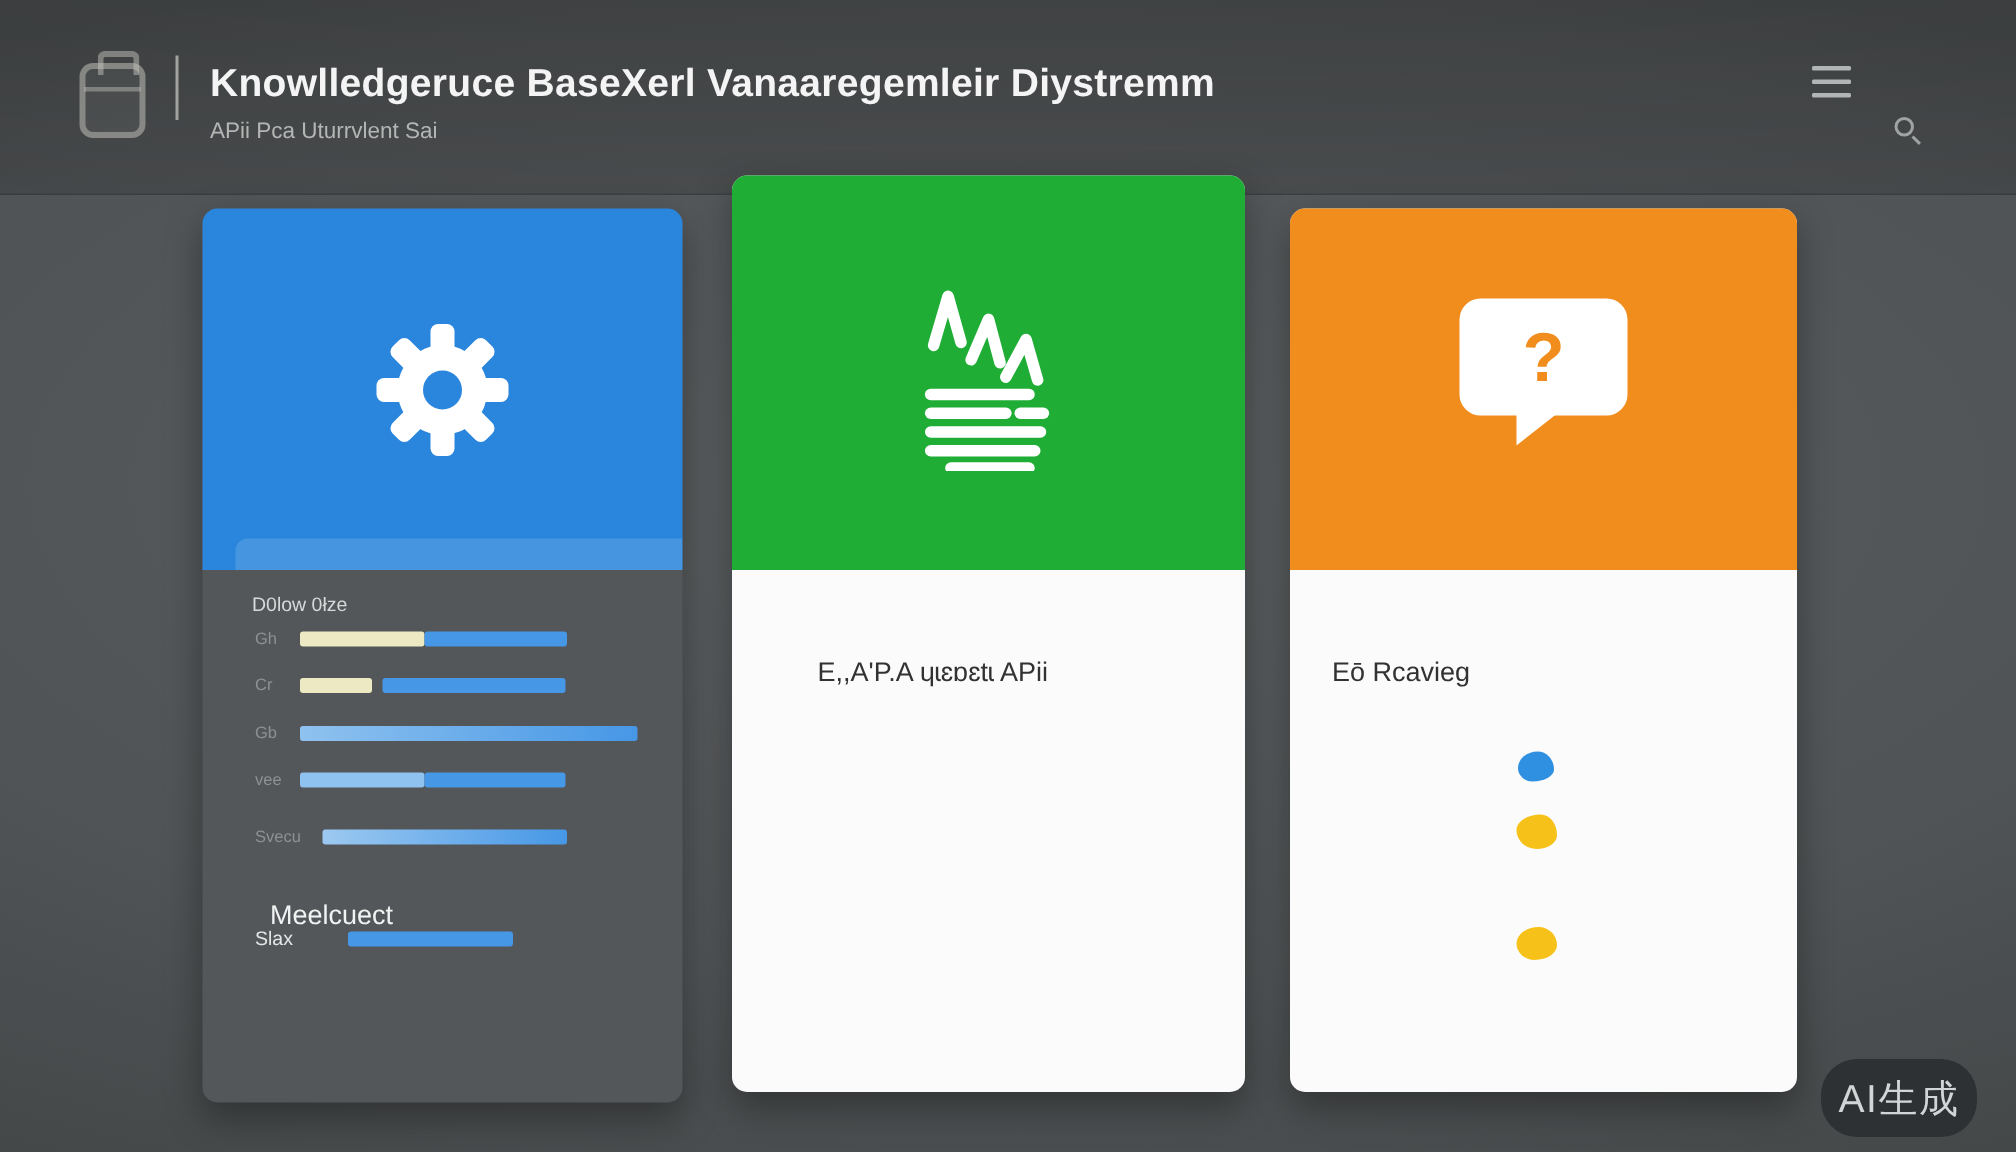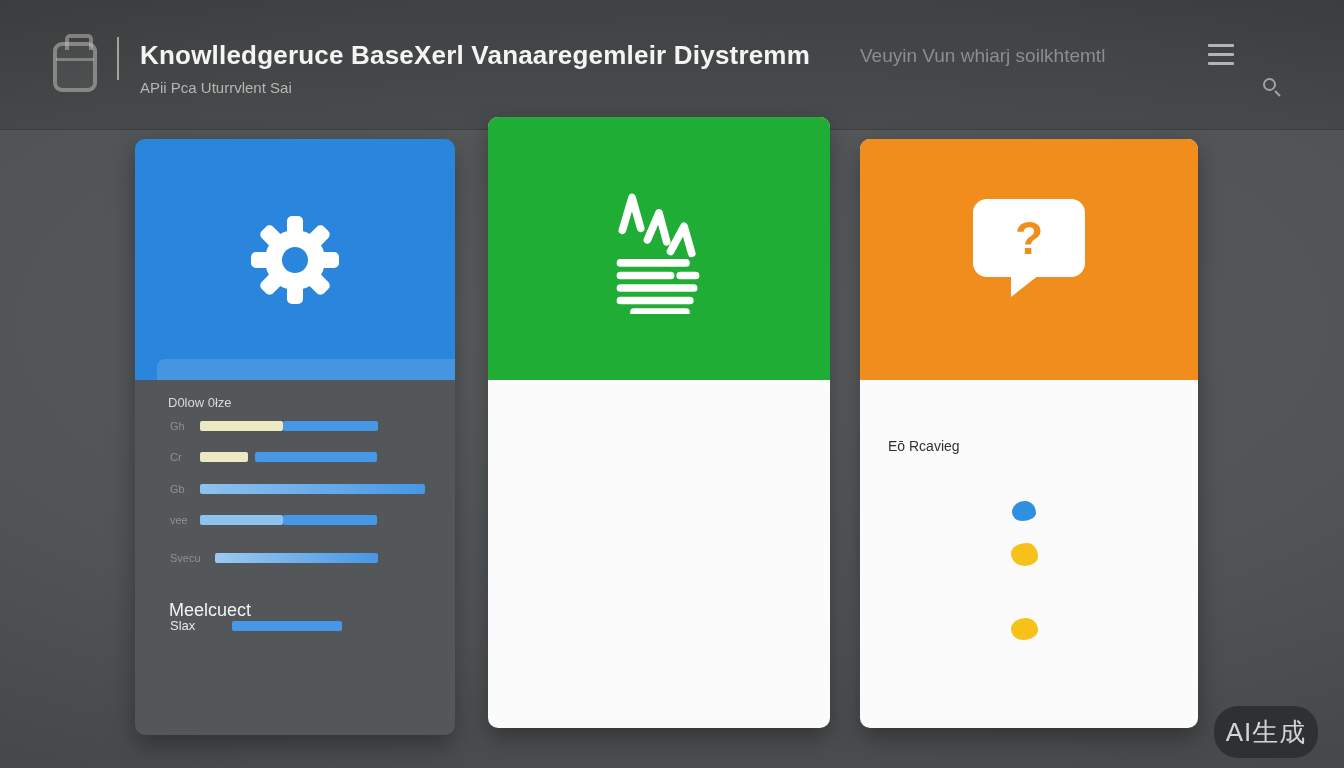--- a/index.html
+++ b/index.html
@@ -62,40 +62,40 @@
   .card-settings { left:135px; top:139px; width:320px; height:596px; background:#54575a; }
   .c1-head { height:241px; background:#2a86dc; }
   .c1-strip { position:absolute; left:22px; bottom:0; width:298px; height:21px;
     background:rgba(255,255,255,0.13); border-radius:8px 0 0 0; }
   .c1-body { position:relative; height:355px; }
   .stats-title { position:absolute; left:33px; top:15px; font-size:13px; color:#d7d9d9; }
   .stat-row { position:absolute; left:0; width:320px; height:12px;text-decoration:underline; }
   .stat-label { position:absolute; left:35px; top:0; font-size:11px; color:#8e9193; }
   .stat-label.strong { font-size:13px; color:#e5e7e7; top:-2px; }
   .stat-seg { position:absolute; top:1px; height:10px; border-radius:2px; }
-  .footer-label { position:absolute; left:34px; top:220px; font-size:18px; color:#f1f2f2; }
+  .footer-label { position:absolute; left:45px; top:220px; font-size:18px; color:#f1f2f2; }
   .c1-panel { position:absolute; left:0; top:255px; width:320px; height:100px;
     background:#494c4d; border-radius:0 0 10px 10px; }
   .panel-hint { position:absolute; left:33px; top:18px; font-size:12px; color:#84878a; }
   .panel-value { position:absolute; left:33px; top:48px; font-size:14px; color:#e4e6e6; }
   .panel-line { position:absolute; left:83px; top:57px; width:130px; height:3px;
     background:#d7b920; border-radius:2px; }
   .panel-note { position:absolute; left:284px; top:62px; font-size:11px; color:#b7b9ba; }
 
   
   .card-api { left:488px; top:117px; width:342px; height:611px; background:#fbfbfb; }
   .c2-head { height:263px; background:#1fad36; }
   .c2-body { position:relative; height:348px; }
   .api-title { position:absolute; left:57px; top:58px; font-size:18px; color:#323232; }
 
   
   .card-help { left:860px; top:139px; width:338px; height:589px; background:#fbfbfb; }
   .c3-head { height:241px; background:#f08d1d; }
   .c3-body { position:relative; height:348px; }
-  .help-title { position:absolute; left:28px; top:58px; font-size:14px; color:#323232; }
+  .help-title { position:absolute; left:28px; top:58px; font-size:18px; color:#323232; }
   .bubble {
     position:relative; width:112px; height:78px; background:#fff; border-radius:14px;
     display:flex; align-items:center; justify-content:center; margin-bottom:26px;
   }
   .bubble::after {
     content:""; position:absolute; left:38px; bottom:-20px; width:0; height:0;
     border-top:22px solid #fff; border-right:28px solid transparent;
   }
   .bubble .qmark { font-size:46px; font-weight:bold; color:#f08d1d; line-height:1; }
   .blob { position:absolute; }
@@ -115,21 +115,20 @@
   }
 </style>
 </head>
 <body>
 
 <div class="header">
   <div class="logo"></div>
   <div class="header-divider"></div>
   <div class="app-title">Knowlledgeruce BaseXerl Vanaaregemleir Diystremm</div>
   <div class="app-subtitle">APii Pca Uturrvlent Sai</div>
-  <div class="user-text">Veuyin Vun whiarj soilkhtemtl</div>
   <div class="hamburger">
     <span></span>
       <span></span>
       <span></span>
   </div>
   <div class="search">
     <span class="lens"></span>
       <span class="stem"></span>
   </div>
 </div>
@@ -200,20 +199,23 @@
         <path d="M64 70 L78 44 L86 72"></path>
         <path d="M12 82 L80 82"></path>
         <path d="M12 95 L64 95"></path>
         <path d="M74 95 L90 95"></path>
         <path d="M12 108 L88 108"></path>
         <path d="M12 121 L84 121"></path>
         <path d="M26 133 L80 133"></path>
       </svg>
     </div>
   </div>
+  <div class="c2-body">
+    <div class="api-title">E,,A'P.A ɥɩɛɒɛtɩ APii</div>
+  </div>
 </div>
 
 <div class="card card-help">
   <div class="card-head c3-head">
     <div class="icon-wrap" style="padding-bottom:18px;">
       <div class="bubble">
         <span class="qmark">?</span>
       </div>
     </div>
   </div>

